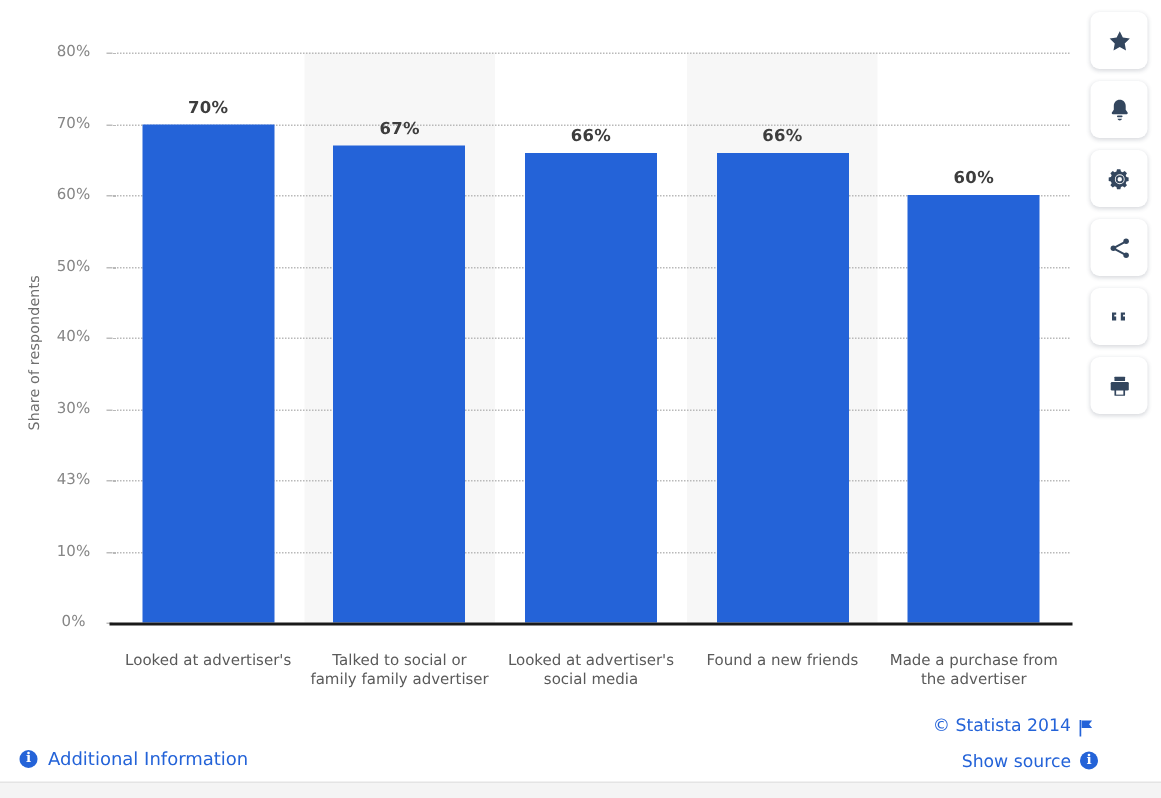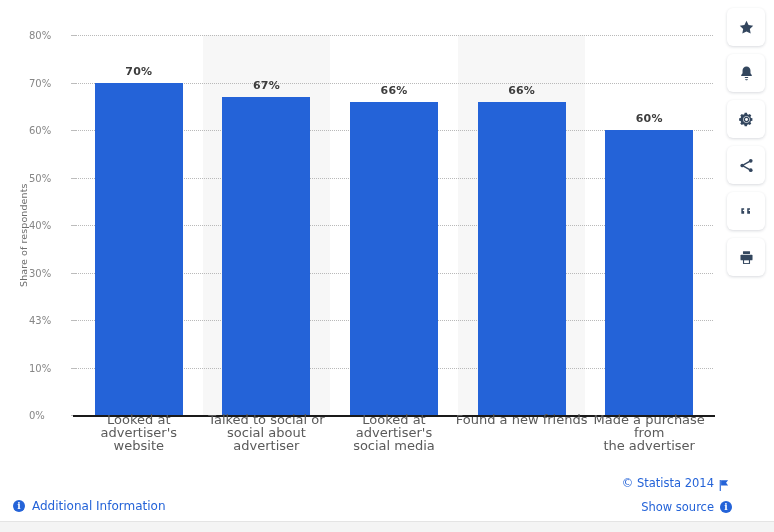--- a/index.html
+++ b/index.html
@@ -65,21 +65,21 @@
     right: 0;
     height: 0;
     border-top: 1px dotted #b9b9b9;
   }
 
   
   .ytick {
     position: absolute;
     right: 655px;   
     width: 40px;
-    text-align: left;
+    text-align: center;
     font-size: 10px;
     color: #868686;
     transform: translateY(-50%);
   }
   .ytick-wrap { position: absolute; left: 0; top: 0; width: 724px; height: 470px; pointer-events: none; }
 
   
   .tickmark {
     position: absolute;
     left: 71px;
@@ -110,22 +110,22 @@
     font-weight: bold;
     color: #3d3d3d;
     text-align: center;
     transform: translateY(-100%);
     letter-spacing: 0.2px;
   }
 
   
   .xlabel {
     position: absolute;
-    top: 413px;
-    font-size: 13px;
+    top: 434px;
+    font-size: 10px;
     line-height: 13px;
     color: #5a5a5a;
     text-align: center;
   }
 
   
   #toolbar {
     position: absolute;
     right: 6px;
     top: 8px;
@@ -285,25 +285,24 @@
         <div class="bar-value" style="left: 94.8px; width: 88px; top: 77.5px;">70%</div>
         <div class="bar-value" style="left: 222.4px; width: 88px; top: 91.75px;">67%</div>
         <div class="bar-value" style="left: 350px; width: 88px; top: 96.5px;">66%</div>
         <div class="bar-value" style="left: 477.6px; width: 88px; top: 96.5px;">66%</div>
         <div class="bar-value" style="left: 605.2px; width: 88px; top: 125px;">60%</div>
       </div>
 
     <div id="xlabels">
         <div class="xlabel" style="left: 69px; width: 139.6px;">
           <div>Looked at advertiser's</div>
-          <div>website</div>
         </div>
         <div class="xlabel" style="left: 196.6px; width: 139.6px;">
           <div>Talked to social or</div>
-          <div>social about advertiser</div>
+          <div>family family advertiser</div>
         </div>
         <div class="xlabel" style="left: 324.2px; width: 139.6px;">
           <div>Looked at advertiser's</div>
           <div>social media</div>
         </div>
         <div class="xlabel" style="left: 451.8px; width: 139.6px;">
           <div>Found a new friends</div>
         </div>
         <div class="xlabel" style="left: 579.4px; width: 139.6px;">
           <div>Made a purchase from</div>

